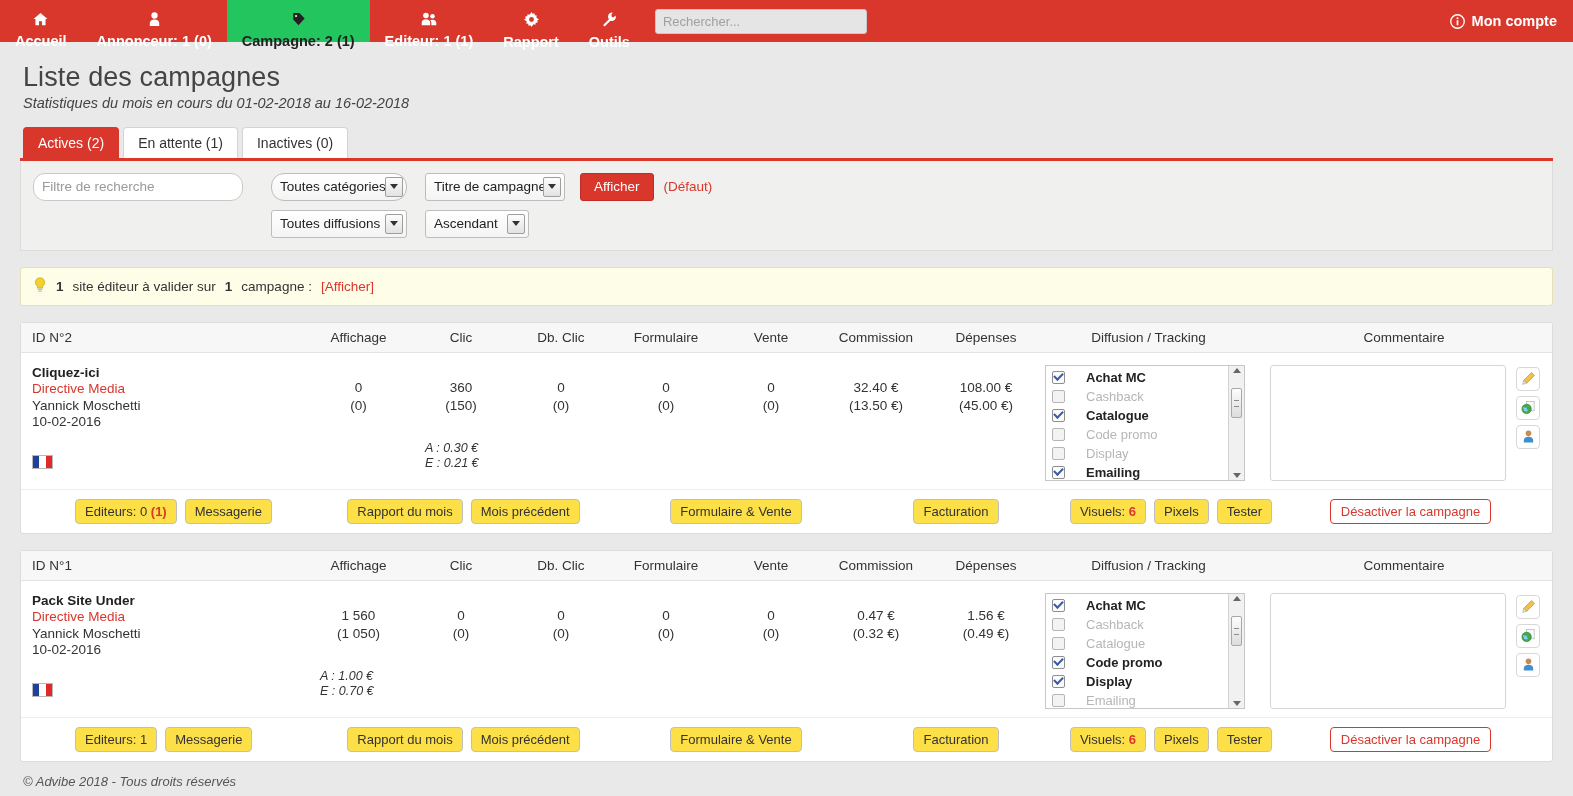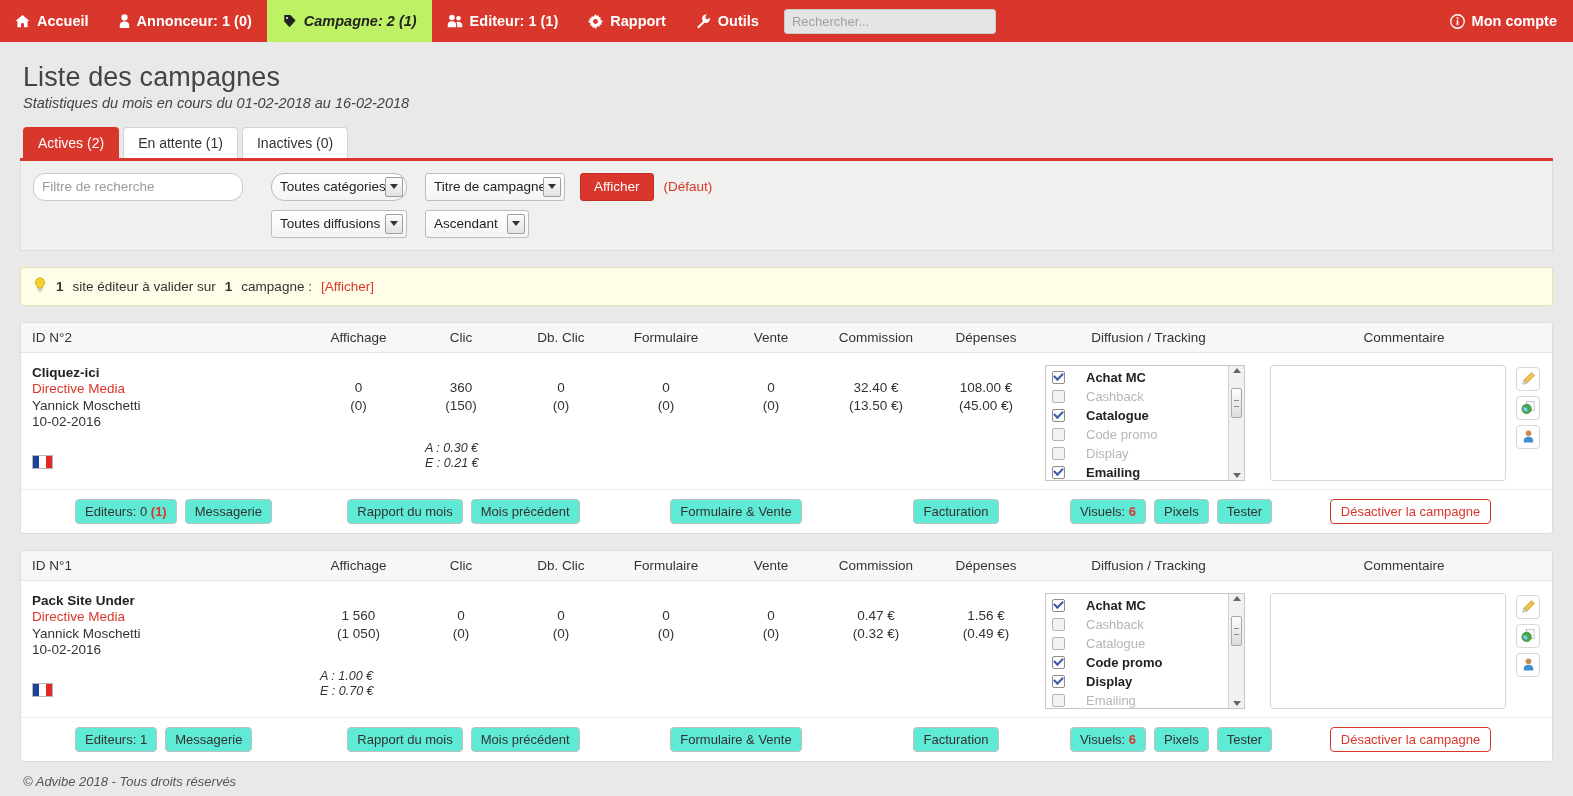--- a/index.html
+++ b/index.html
@@ -25,25 +25,25 @@
     display: flex;
     align-items: center;
     gap: 7px;
     padding: 12px 15px;
     color: #ffffff;
     font-size: 14.5px;
     font-weight: bold;
     white-space: nowrap;
     cursor: pointer;
     text-decoration: none;
+    flex-direction: column;
   }
   .nav-item.active {
-    background: #bef264;
+    background: #22c55e;
     color: #222222;
-    font-style: italic;
   }
   .nav-icon { display: inline-flex; align-items: center; }
   .nav-icon svg { display: block; }
   .nav-search-wrap {
     display: flex; align-items: center; padding: 0 10px;
   }
   .nav-search {
     width: 212px; height: 25px;
     border: 1px solid #c9c9c9;
     border-radius: 3px;
@@ -406,21 +406,21 @@
   }
   .act-group { display: flex; gap: 8px; }
   .g1 { padding-left: 54px; width: 285px; }
   .g2 { width: 315px; justify-content: center; }
   .g3 { width: 230px; justify-content: center; }
   .g4 { width: 210px; justify-content: center; }
   .g5 { width: 220px; justify-content: center; }
   .g6 { flex: 1 1 auto; justify-content: center; }
 
   .btn {
-    background: #5eead4;
+    background: #fde047;
     border: 1px solid #c0c0c0;
     border-radius: 4px;
     font-size: 13px;
     padding: 4px 9px;
     color: #333;
     cursor: pointer;
     white-space: nowrap;
     font-family: "Liberation Sans", sans-serif;
     line-height: 15px;
   }

